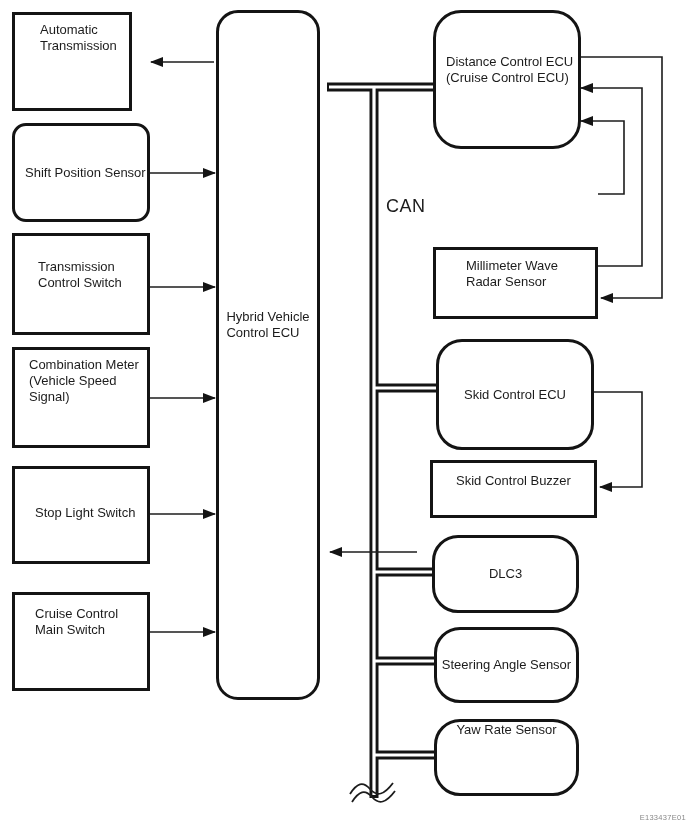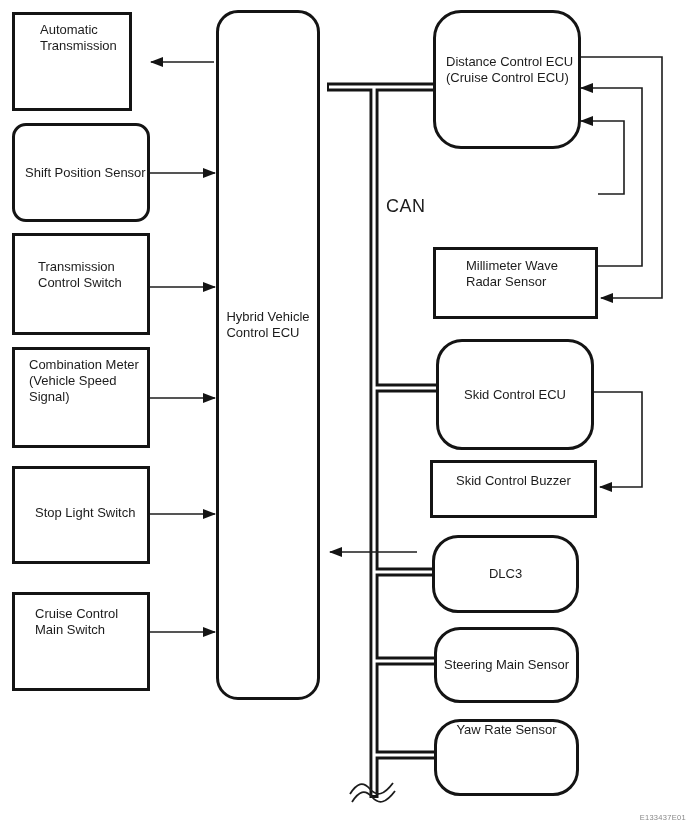--- a/index.html
+++ b/index.html
@@ -133,21 +133,21 @@
   <div class="box bx-sce">
     <div class="lbl">Skid Control ECU</div>
   </div>
   <div class="box bx-scb">
     <div class="lbl">Skid Control Buzzer</div>
   </div>
   <div class="box bx-dlc3">
     <div class="lbl">DLC3</div>
   </div>
   <div class="box bx-sas">
-    <div class="lbl">Steering Main Sensor</div>
+    <div class="lbl">Steering Angle Sensor</div>
   </div>
   <div class="box bx-yrs">
     <div class="lbl">Yaw Rate Sensor</div>
   </div>
 
   <div class="can-label">CAN</div>
   <div class="code">E133437E01</div>
 </div>
 
 </body></html>

